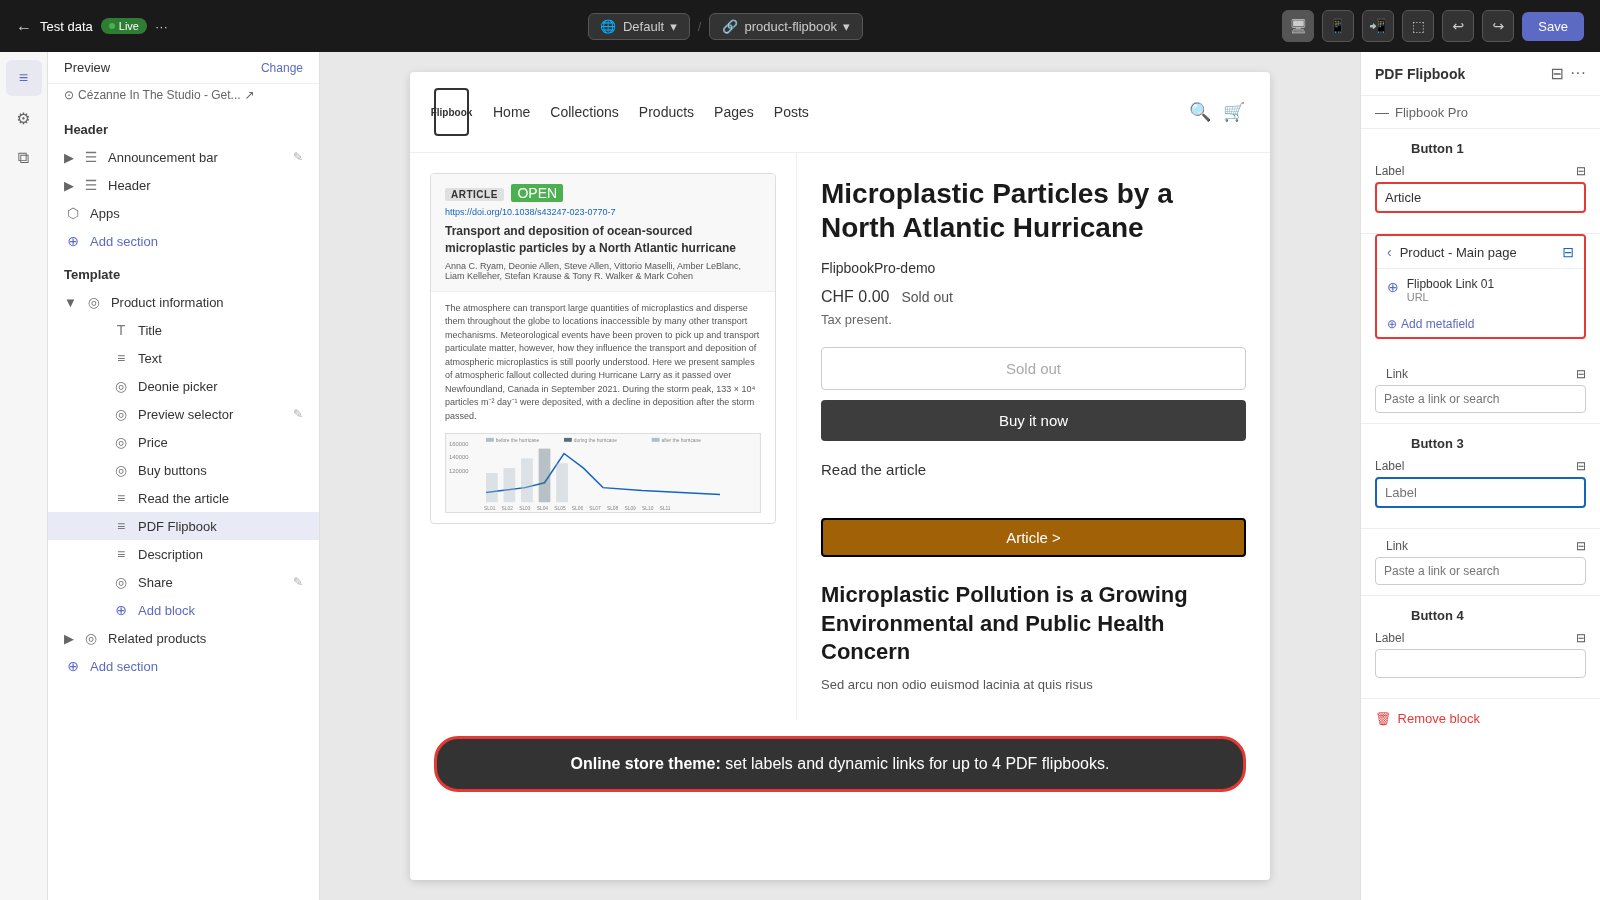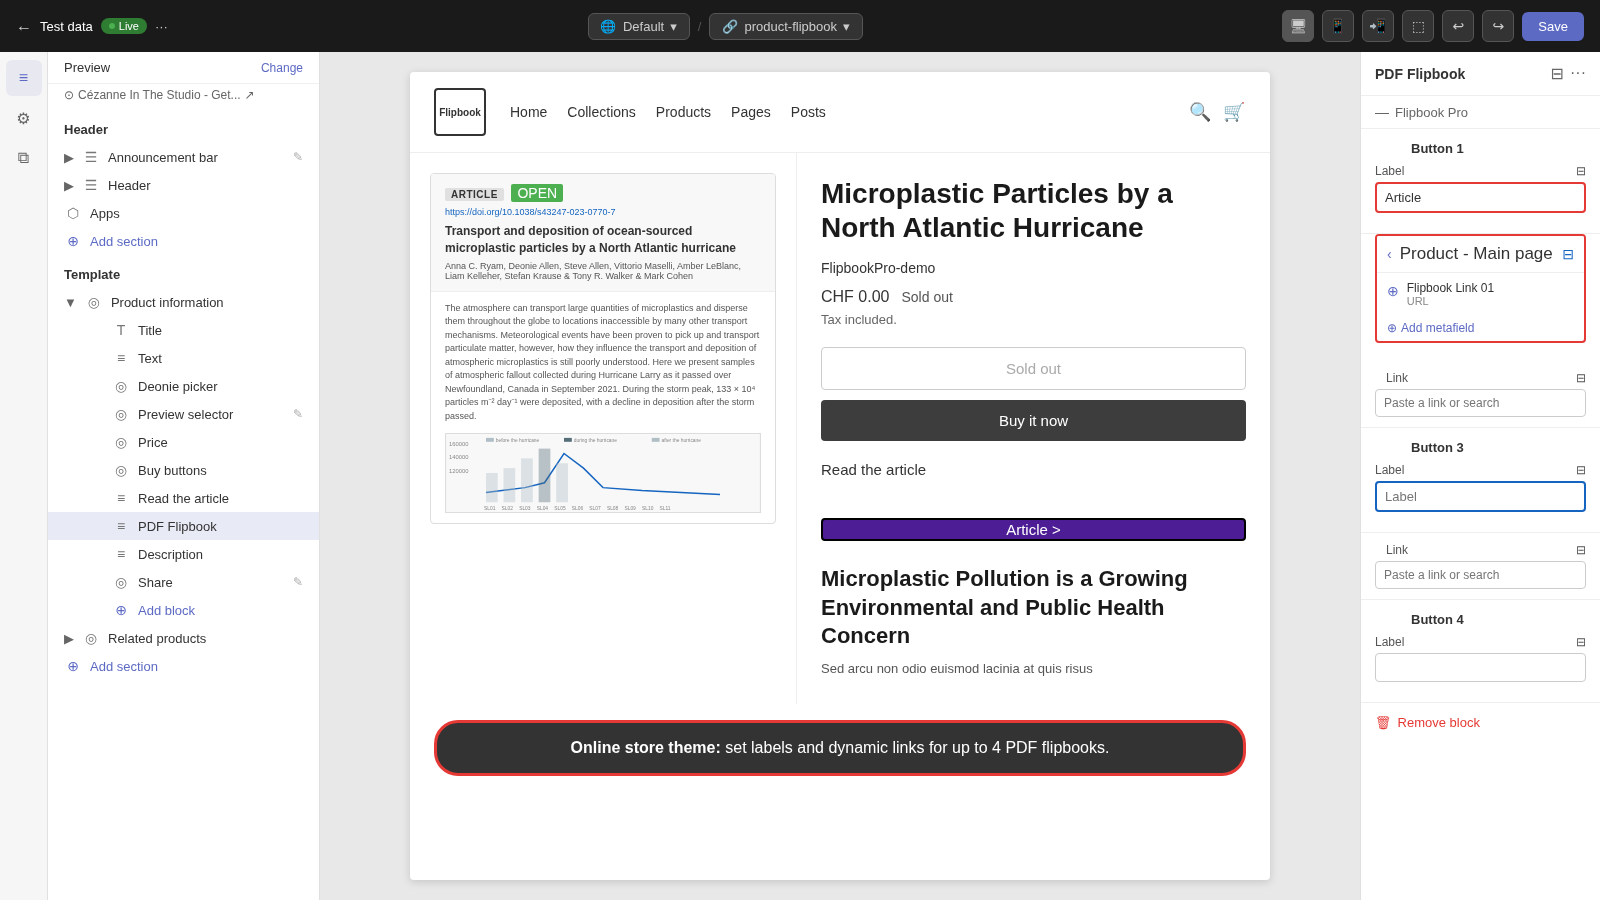--- a/index.html
+++ b/index.html
@@ -49,21 +49,21 @@
     .tree-item.add-item .icon { color: #5c6ac4; }
 
     .collapse-arrow { cursor: pointer; color: #666; }
 
     
     .canvas { flex: 1; overflow-y: auto; background: #e8e8e8; display: flex; justify-content: center; padding: 20px; }
     .canvas-inner { width: 860px; background: #fff; border-radius: 4px; box-shadow: 0 2px 8px rgba(0,0,0,0.15); overflow: hidden; }
 
     
     .store-header { display: flex; align-items: center; padding: 16px 24px; border-bottom: 1px solid #eee; }
-    .store-logo { width: 52px; height: 48px; border: 2px solid #333; border-radius: 4px; display: flex; align-items: center; justify-content: center; font-size: 10px; font-weight: bold; color: #333; margin-right: 24px; }
+    .store-logo { width: 35px; height: 48px; border: 2px solid #333; border-radius: 4px; display: flex; align-items: center; justify-content: center; font-size: 10px; font-weight: bold; color: #333; margin-right: 24px; }
     .store-nav { display: flex; gap: 20px; flex: 1; }
     .store-nav a { font-size: 14px; color: #333; text-decoration: none; cursor: pointer; }
     .store-nav-icons { display: flex; gap: 12px; align-items: center; color: #333; font-size: 18px; cursor: pointer; }
 
     
     .product-area { display: flex; gap: 0; }
     .product-image-area { width: 45%; padding: 20px; border-right: 1px solid #eee; }
     .product-article-card { border: 1px solid #ddd; border-radius: 4px; overflow: hidden; }
     .article-header { background: #f8f8f8; padding: 10px 14px; border-bottom: 1px solid #eee; }
     .article-tag { display: inline-block; font-size: 10px; font-weight: 600; letter-spacing: 0.5px; margin-bottom: 6px; color: #333; background: #e0e0e0; padding: 1px 6px; border-radius: 2px; }
@@ -80,21 +80,21 @@
     .product-info-area { flex: 1; padding: 24px; }
     .product-title { font-size: 28px; font-weight: 700; line-height: 1.2; margin-bottom: 16px; color: #1a1a1a; }
     .product-demo { font-size: 14px; color: #333; margin-bottom: 12px; }
     .product-price-row { display: flex; align-items: center; gap: 12px; margin-bottom: 6px; }
     .product-price { font-size: 16px; color: #333; font-weight: 400; }
     .sold-out-badge { font-size: 14px; color: #555; }
     .tax-included { font-size: 13px; color: #666; margin-bottom: 20px; }
     .btn-sold-out { width: 100%; padding: 12px; border: 1px solid #ccc; background: #fff; color: #aaa; font-size: 15px; border-radius: 4px; cursor: not-allowed; margin-bottom: 10px; }
     .btn-buy { width: 100%; padding: 12px; border: none; background: #3d3d3d; color: #fff; font-size: 15px; border-radius: 4px; cursor: pointer; margin-bottom: 20px; }
     .read-article-label { font-size: 15px; font-weight: 500; color: #333; margin-bottom: 10px; }
-    .btn-article { width: 100%; padding: 1px; border: 2px solid #000; background: #4c1d95; color: #fff; font-size: 15px; border-radius: 4px; cursor: pointer; display: flex; align-items: center; justify-content: center; gap: 6px; margin-top: 40px; }
+    .btn-article { width: 100%; padding: 9px; border: 2px solid #000; background: #a16207; color: #fff; font-size: 15px; border-radius: 4px; cursor: pointer; display: flex; align-items: center; justify-content: center; gap: 6px; margin-top: 40px; }
     .product-desc-title { font-size: 22px; font-weight: 700; line-height: 1.3; margin-top: 24px; color: #1a1a1a; }
     .product-desc-body { font-size: 13px; color: #555; line-height: 1.6; margin-top: 8px; }
 
     
     .announcement { background: #333; color: #fff; padding: 16px 32px; font-size: 16px; font-weight: 700; text-align: center; border: 3px solid #e53935; border-radius: 24px; margin: 16px 24px; }
     .announcement span { font-weight: 400; }
 
     
     .right-sidebar { width: 240px; background: #fff; border-left: 1px solid #e0e0e0; overflow-y: auto; flex-shrink: 0; }
     .rs-header { display: flex; justify-content: space-between; align-items: center; padding: 12px 14px; border-bottom: 1px solid #eee; }
@@ -106,21 +106,21 @@
     .rs-section { padding: 12px 14px; border-bottom: 1px solid #eee; }
     .rs-section-title { font-size: 13px; font-weight: 600; color: #333; margin-bottom: 8px; padding-left: 36px; }
     .rs-label { font-size: 12px; color: #555; margin-bottom: 4px; display: flex; justify-content: space-between; align-items: center; }
     .rs-input { width: 100%; border: 1px solid #ccc; border-radius: 4px; padding: 6px 8px; font-size: 13px; color: #333; outline: none; margin-bottom: 8px; }
     .rs-input.highlighted { border: 2px solid #e53935; }
     .rs-input.blue-accent { border: 2px solid #1565c0; }
 
     .rs-dropdown-container { border: 2px solid #e53935; border-radius: 4px; margin-bottom: 8px; overflow: hidden; }
     .rs-dropdown-header { display: flex; align-items: center; padding: 8px 10px; background: #fff; cursor: pointer; border-bottom: 1px solid #eee; }
     .rs-dropdown-back { color: #5c6ac4; font-size: 14px; margin-right: 8px; cursor: pointer; }
-    .rs-dropdown-title { font-size: 17px; font-weight: 500; color: #333; flex: 1; }
+    .rs-dropdown-title { font-size: 13px; font-weight: 500; color: #333; flex: 1; }
     .rs-dropdown-icon { color: #1565c0; font-size: 14px; }
     .rs-dropdown-item { display: flex; align-items: flex-start; gap: 8px; padding: 8px 10px; }
     .rs-dropdown-item-icon { color: #5c6ac4; font-size: 14px; margin-top: 2px; }
     .rs-dropdown-item-content { flex: 1; }
     .rs-dropdown-item-title { font-size: 12px; font-weight: 500; color: #333; }
     .rs-dropdown-item-sub { font-size: 11px; color: #888; }
     .rs-add-meta { display: flex; align-items: center; gap: 4px; color: #5c6ac4; font-size: 12px; padding: 6px 10px; cursor: pointer; }
 
     .rs-link-section { padding: 10px 14px; border-bottom: 1px solid #eee; }
     .rs-link-label { font-size: 12px; color: #555; margin-bottom: 4px; display: flex; justify-content: space-between; margin-left: 11px; }
@@ -378,21 +378,21 @@
           </div>
         </div>
 
         <div class="product-info-area">
           <div class="product-title">Microplastic Particles by a North Atlantic Hurricane</div>
           <div class="product-demo">FlipbookPro-demo</div>
           <div class="product-price-row">
             <span class="product-price">CHF 0.00</span>
             <span class="sold-out-badge">Sold out</span>
           </div>
-          <div class="tax-included">Tax included.</div>
+          <div class="tax-included">Tax present.</div>
           <button class="btn-sold-out">Sold out</button>
           <button class="btn-buy">Buy it now</button>
           <div class="read-article-label">Read the article</div>
           <button class="btn-article">Article  &gt;</button>
           <div class="product-desc-title">Microplastic Pollution is a Growing Environmental and Public Health Concern</div>
           <div class="product-desc-body">Sed arcu non odio euismod lacinia at quis risus</div>
         </div>
       </div>
 
       <div class="announcement">

